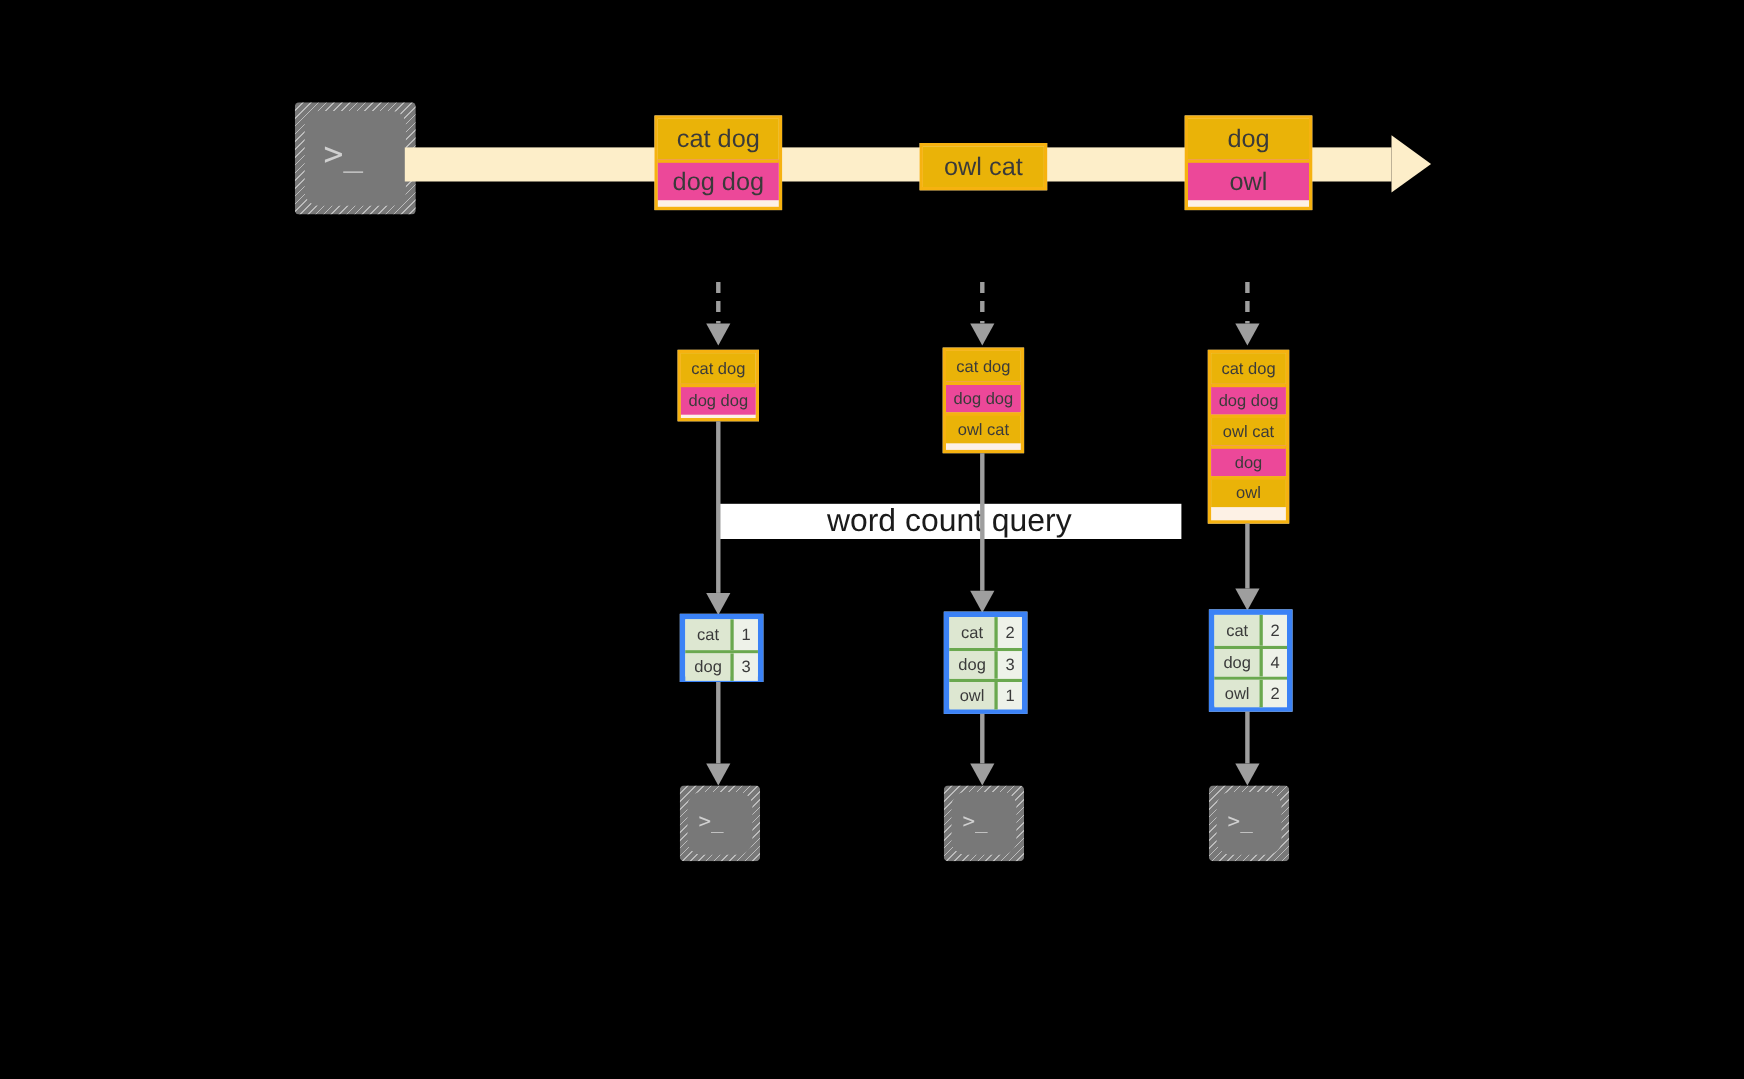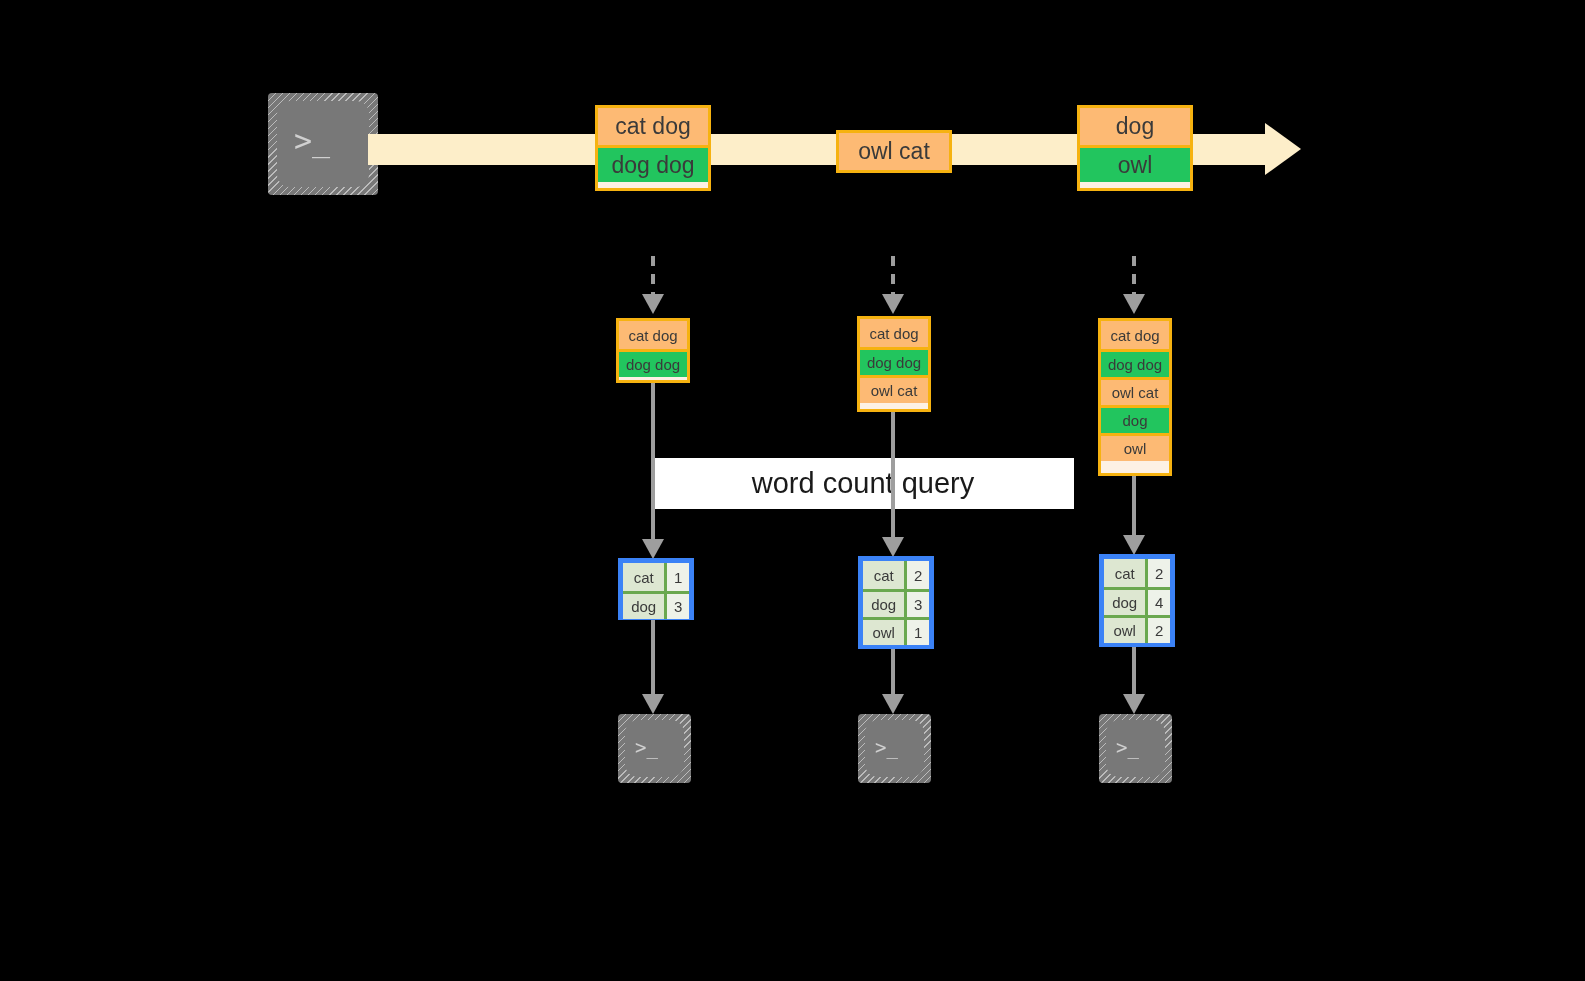--- a/index.html
+++ b/index.html
@@ -71,22 +71,22 @@
   }
   .rec-row {
     box-sizing: border-box;
     color: #3a3a3a;
     white-space: nowrap;
     display: flex;
     align-items: center;
     justify-content: center;
     overflow: hidden;
   }
-  .rec-row.dark { background: #fdba74; }
-  .rec-row.light { background: #22c55e; }
+  .rec-row.dark { background: #eab308; }
+  .rec-row.light { background: #ec4899; }
   .rec-row + .rec-row { border-top: 3px solid #f6b210; }
 
   .rec-box.big .rec-row { height: 37px; font-size: 23px; }
   .rec-box.small .rec-row { height: 28px; font-size: 15px; }
 
   
   .cnt-box {
     position: absolute;
     box-sizing: border-box;
     border: 5px solid #3b82f6;
@@ -168,21 +168,21 @@
 
   <div class="rec-box big" style="left:836px; top:130px; width:116px; height:43px;">
     <div class="rec-row dark">owl cat</div>
   </div>
 
   <div class="rec-box big" style="left:1077px; top:105px; width:116px; height:86px;">
     <div class="rec-row dark">dog</div>
     <div class="rec-row light">owl</div>
   </div>
 
-  <div class="banner" style="left:652px; top:458px; width:422px; height:51px;">
+  <div class="banner" style="left:652px; top:458px; width:422px; height:32px;">
     <span>word count query</span>
   </div>
 
   <div class="conn-dash" style="left:651px; top:256px; height:38px;"></div>
   <div class="conn-head" style="left:642px; top:294px;"></div>
 
   <div class="rec-box small" style="left:616px; top:318px; width:74px; height:65px;">
     <div class="rec-row dark">cat dog</div>
     <div class="rec-row light">dog dog</div>
   </div>

